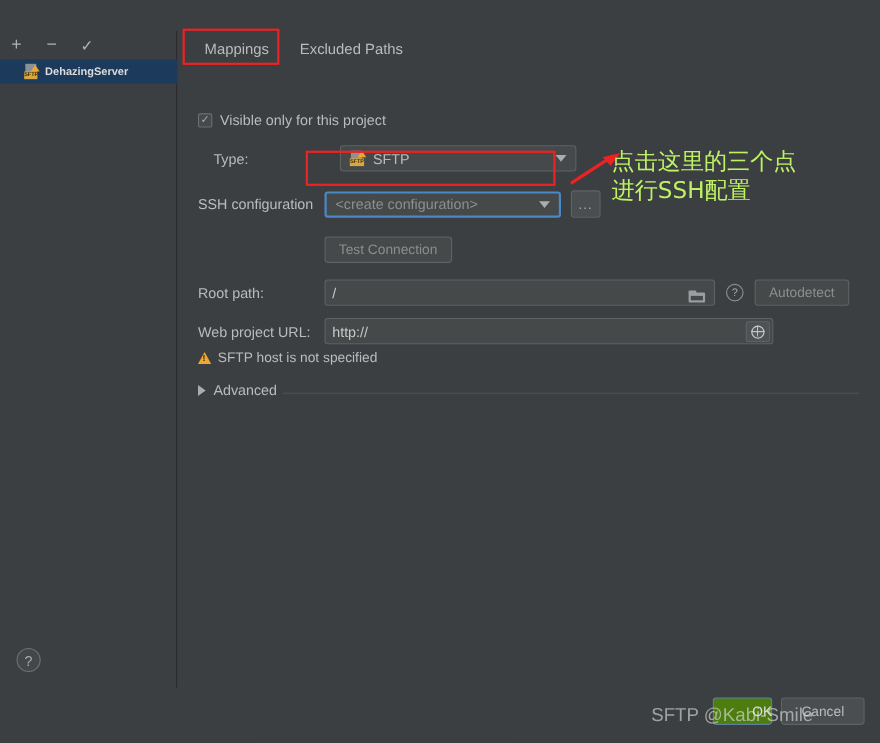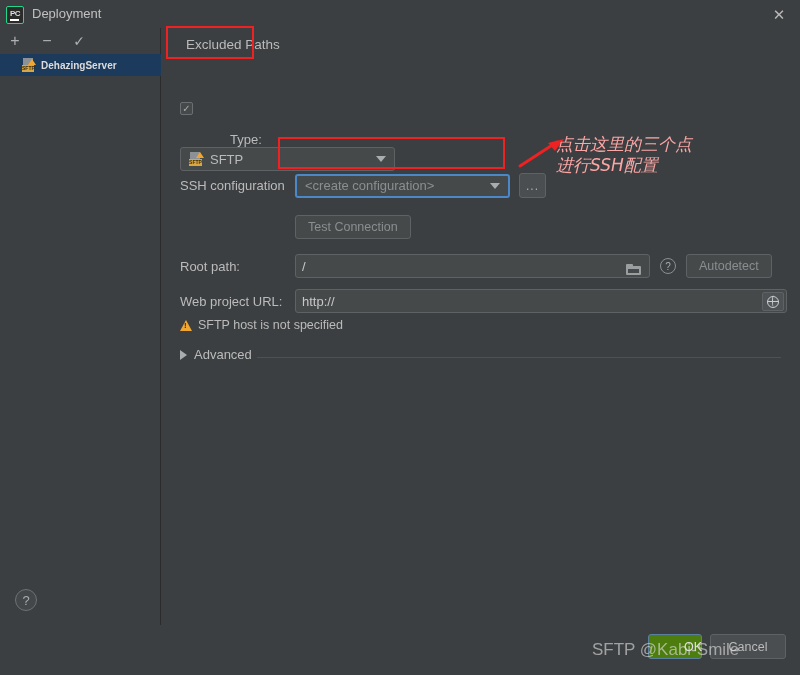--- a/index.html
+++ b/index.html
@@ -131,21 +131,21 @@
   
   .cb-row { left: 18px; top: 42px; gap: 7px; }
   .checkbox {
     width: 13px; height: 13px; border: 1px solid #6b6f71;
     background: #45494a; border-radius: 2px;
     display: flex; align-items: center; justify-content: center;
     color: #a8acae; font-size: 10px; line-height: 1; cursor: pointer;
   }
 
   
-  .type-row { left: 18px; top: 72px; flex-direction: column; }
+  .type-row { left: 32px; top: 72px; }
   .ssh-row  { left: 18px; top: 113px; }
   .test-row { left: 133px; top: 155px; }
   .root-row { left: 18px; top: 194px; }
   .web-row  { left: 18px; top: 229px; }
   .warn-row { left: 18px; top: 258px; gap: 6px; }
   .adv-row  { left: 18px; top: 287px; gap: 7px; }
 
   .combo {
     height: 24px; background: #45494a;
     border: 1px solid #5e6264; border-radius: 3px;
@@ -301,23 +301,23 @@
   
   .anno-box {
     position: absolute; border: 2px solid #ee2222;
     pointer-events: none;
   }
   .anno-tab-box { left: 166px; top: 26px; width: 88px; height: 33px; }
   .anno-ssh-box { left: 278px; top: 137px; width: 227px; height: 32px; }
 
   .anno-text {
     position: absolute; left: 556px; top: 134px;
-    font-size: 17px; color: #fca5a5; line-height: 1.25;
+    font-size: 21px; color: #bef264; line-height: 1.25;
     font-family: "DejaVu Sans", "Liberation Sans", sans-serif;
-    white-space: pre; pointer-events: none; font-style: italic;
+    white-space: pre; pointer-events: none;
   }
   .anno-arrow { position: absolute; left: 512px; top: 136px; pointer-events: none; }
 
   
   .watermark {
     position: absolute; left: 592px; top: 640px;
     font-size: 17px; color: rgba(222,222,222,0.62);
     font-family: "Liberation Sans", sans-serif;
     pointer-events: none; white-space: nowrap;
   }
@@ -326,28 +326,20 @@
     font-size: 17px; color: rgba(225,225,225,0.75);
     font-family: "DejaVu Sans", sans-serif;
     pointer-events: none; white-space: nowrap;
   }
 </style>
 </head>
 <body>
 
 <div id="app">
 
-  <div class="titlebar">
-    <div class="pc-logo">
-      <span>PC</span>
-        <div class="bar"></div>
-    </div>
-    <div class="win-title">Deployment</div>
-    <div class="close-btn">✕</div>
-  </div>
 
   <div class="left-panel">
     <div class="lp-toolbar">
       <div class="lp-tool">+</div>
       <div class="lp-tool">−</div>
       <div class="lp-tool check">✓</div>
     </div>
     <div class="server-item">
       <div class="sftp-icon">
         <div class="page"></div>
@@ -355,27 +347,29 @@
         <div class="tag">SFTP</div>
       </div>
       <div class="server-name">DehazingServer</div>
     </div>
     <div class="help-circle">?</div>
   </div>
 
   <div class="right-panel">
 
     <div class="tabs">
+      <div class="tab">Mappings</div>
       <div class="tab">Excluded Paths</div>
     </div>
 
     <div class="content">
 
       <div class="row cb-row">
         <div class="checkbox">✓</div>
+        <div class="lbl">Visible only for this project</div>
       </div>
 
       <div class="row type-row">
         <div class="lbl" style="width:115px">Type:</div>
         <div class="combo type-combo">
           <div class="sftp-mini">
             <div class="page"></div>
               <div class="warn"></div>
             <div class="tag">SFTP</div>
           </div>
@@ -411,21 +405,21 @@
           </div>
         </div>
         <div style="width:10px"></div>
         <div class="help-sm">?</div>
         <div style="width:10px"></div>
         <div class="btn">Autodetect</div>
       </div>
 
       <div class="row web-row">
         <div class="lbl" style="width:115px">Web project URL:</div>
-        <div class="textfield" style="width:492px">
+        <div class="textfield" style="width:408px">
           <span>http://</span>
           <div class="globe-btn">
               <div class="globe"></div>
             </div>
         </div>
       </div>
 
       <div class="row warn-row">
         <div class="warn-tri"></div>
         <div class="warn-text">SFTP host is not specified</div>

